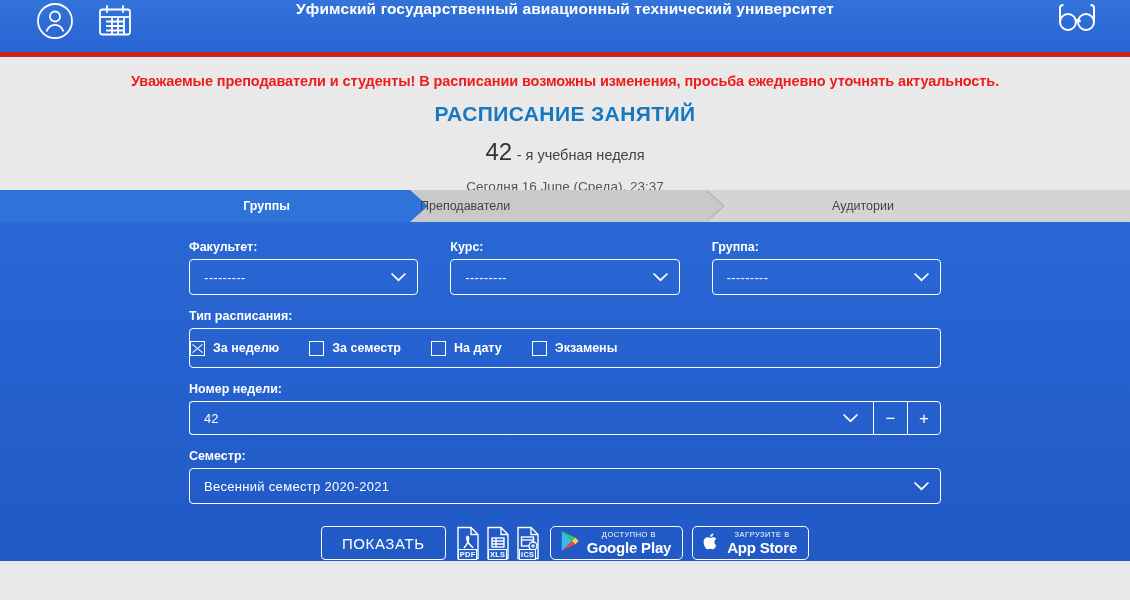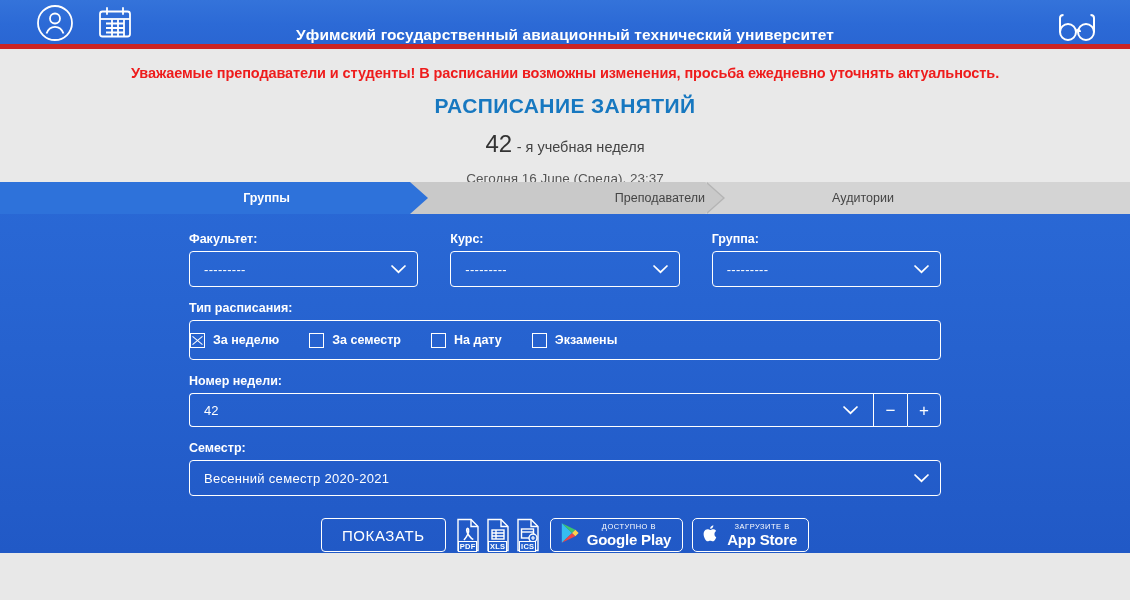--- a/index.html
+++ b/index.html
@@ -8,24 +8,24 @@
     width: 1130px;
     height: 600px;
     overflow: hidden;
     font-family: "Liberation Sans", "DejaVu Sans", sans-serif;
     background: #e8e8e8;
     position: relative;
   }
 
   
   .header {
-    height: 44px;
+    height: 52px;
     background: linear-gradient(180deg, #3473da 0%, #2c6ad6 55%, #2a66d3 100%);
     display: flex;
-    align-items: flex-end;
+    align-items: flex-start;
     position: relative;
     gap: 28px;
   }
   .header-icons {
     display: flex;
     align-items: center;
     gap: 18px;
     padding-left: 34px;
   }
   .hicon { width: 42px; height: 42px; color: #ffffff; display: block; }
@@ -123,21 +123,21 @@
     width: 0; height: 0;
     border-top: 16px solid transparent;
     border-bottom: 16px solid transparent;
     border-left: 18px solid #2e72da;
     z-index: 2;
   }
   .tab-2 {
     width: 295px;
     background: #c9c9c9;
     color: #444444;
-    justify-content: flex-end;
+    justify-content: flex-start;
     padding-left: 10px;
   }
   .tab-2::after {
     content: "";
     position: absolute;
     right: -18px; top: 0;
     width: 0; height: 0;
     border-top: 16px solid transparent;
     border-bottom: 16px solid transparent;
     border-left: 18px solid #c9c9c9;

